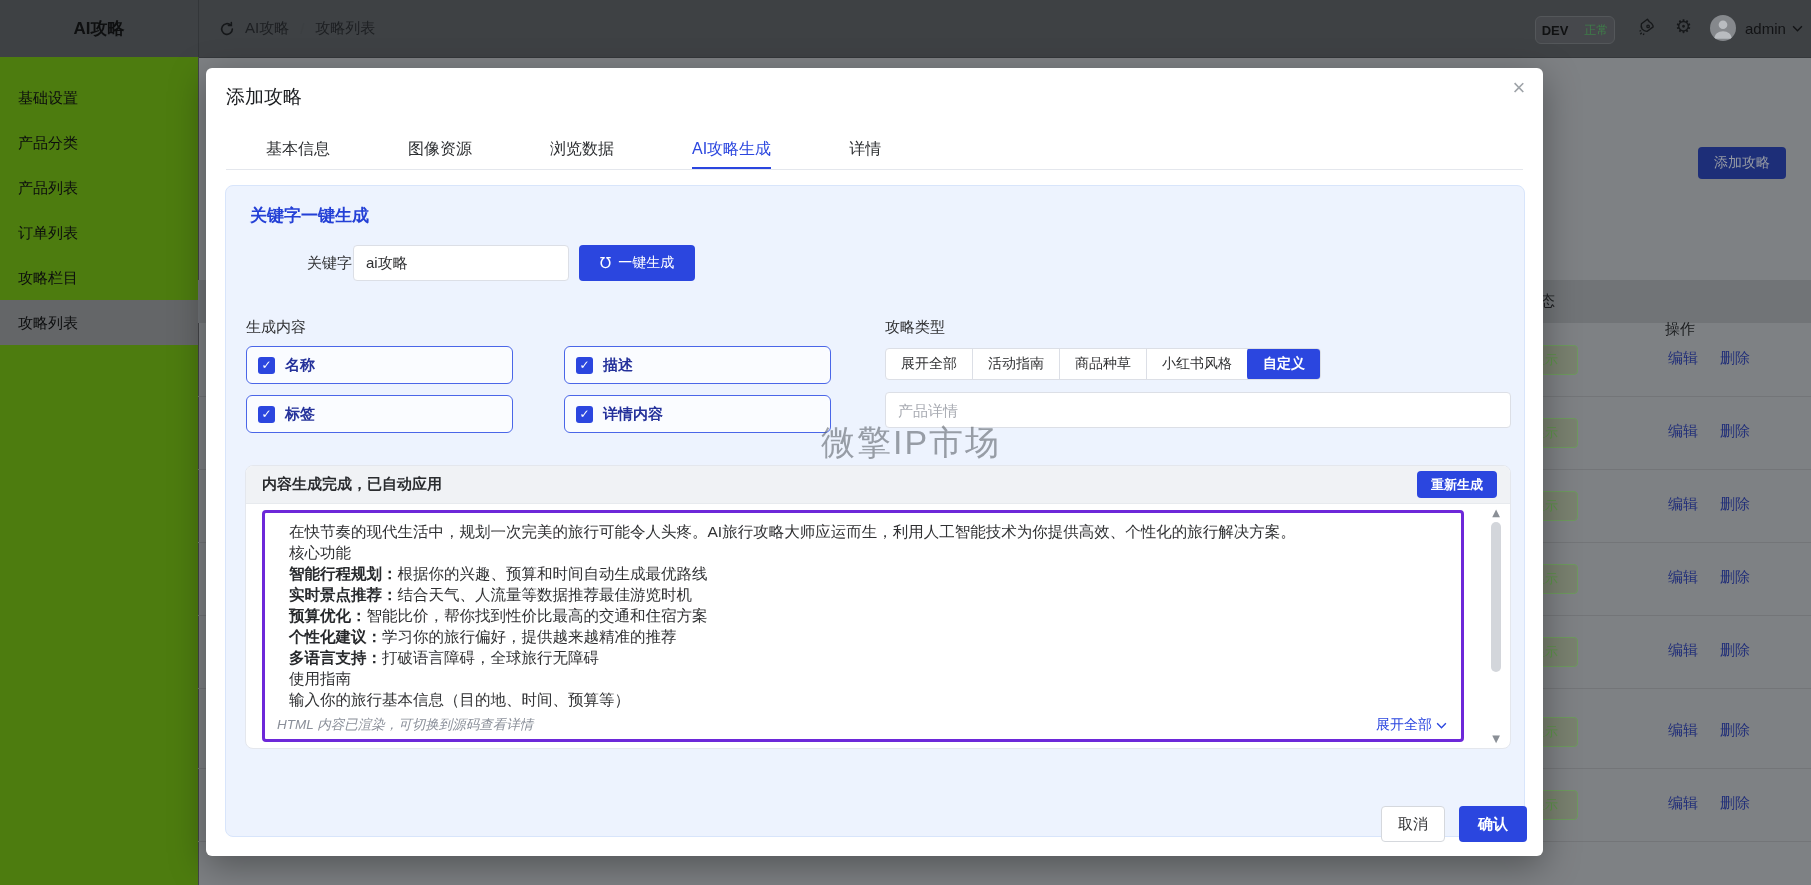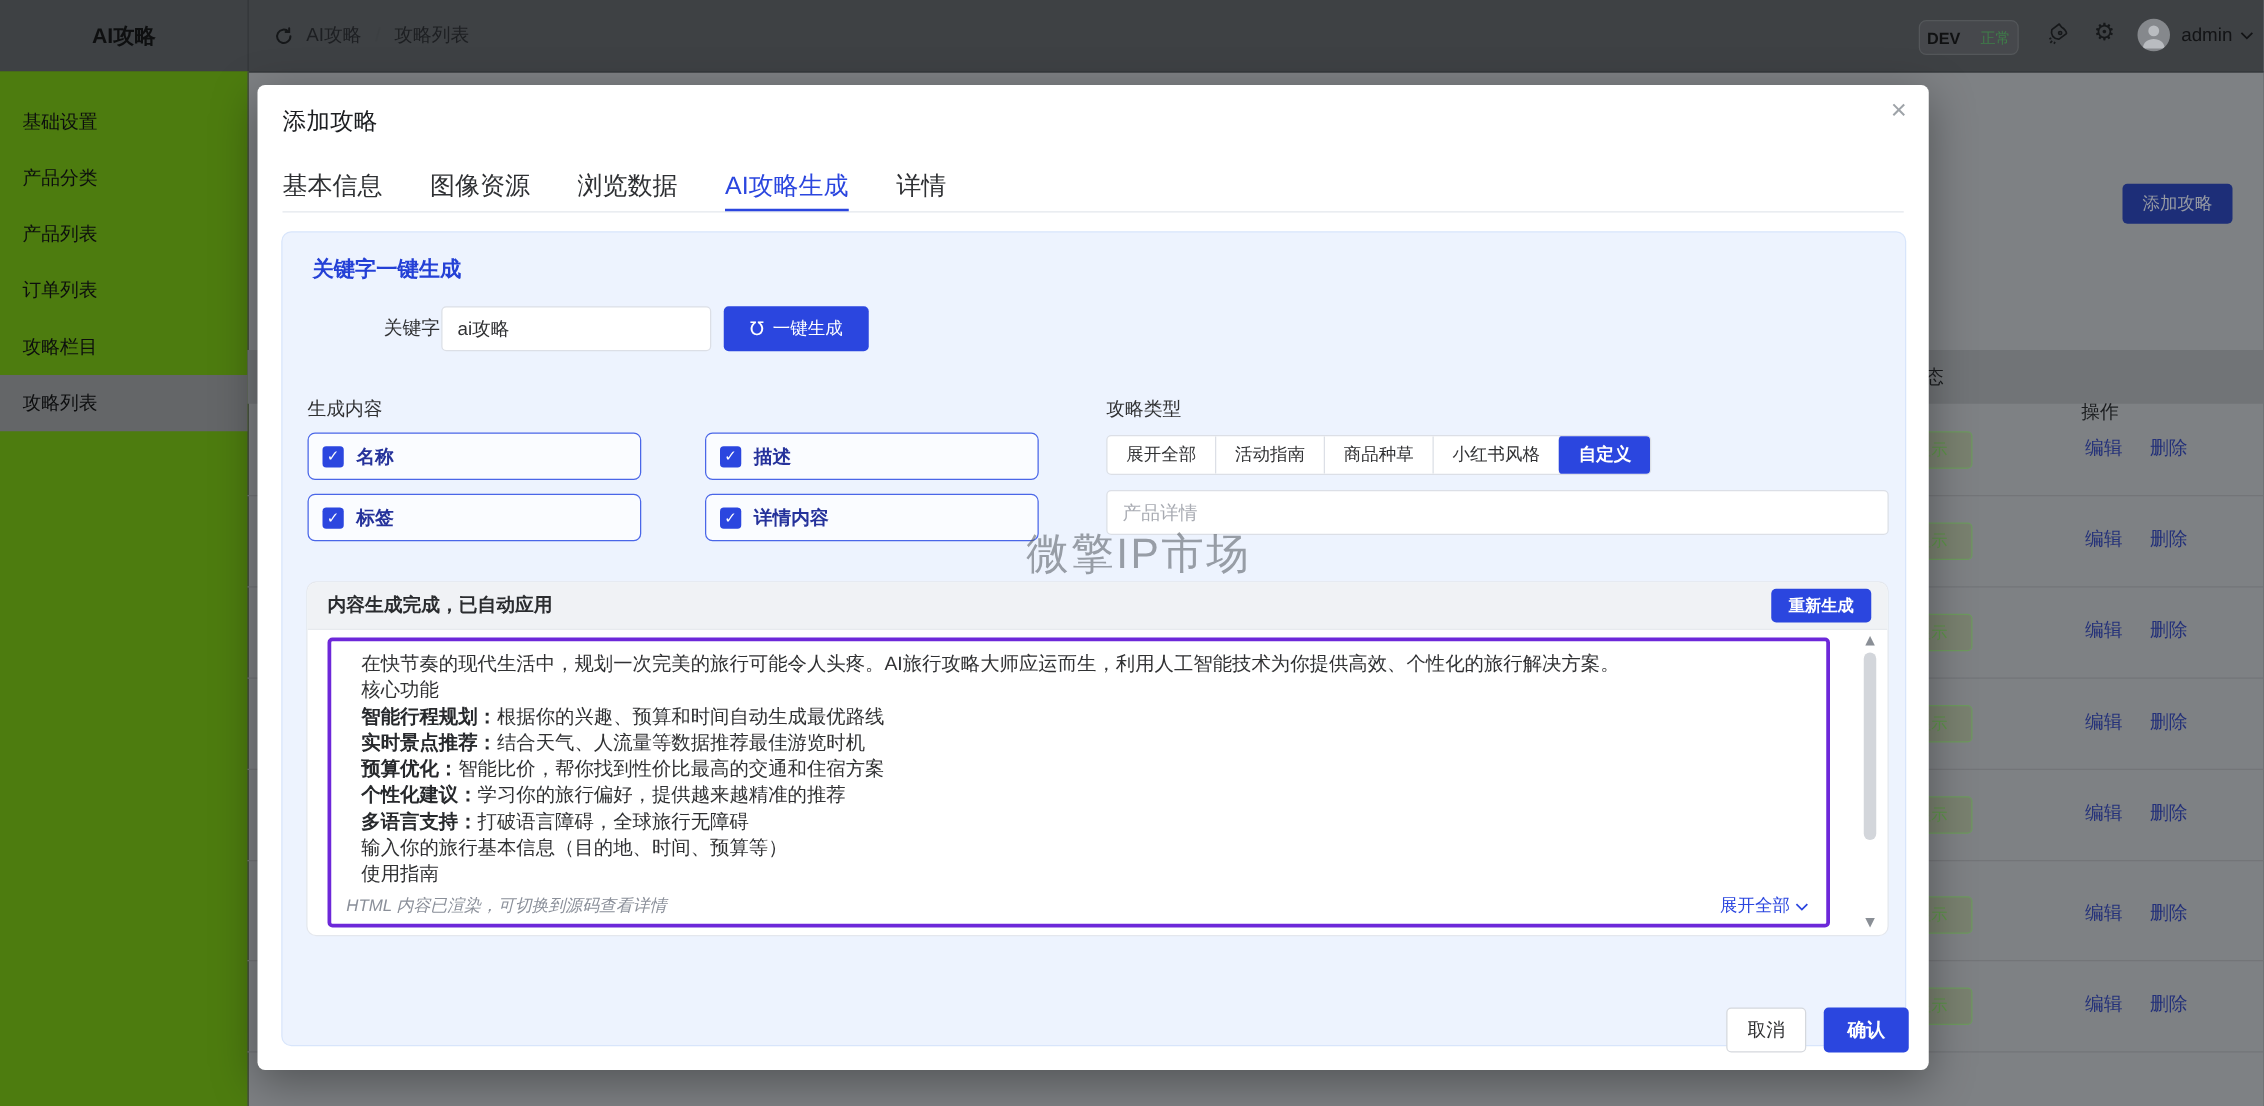--- a/index.html
+++ b/index.html
@@ -44,21 +44,21 @@
   .tbl-row .lnk.del{left:1522px;}   
 
   
   .modal{position:absolute;left:206px;top:68px;width:1337px;height:788px;background:#ffffff;border-radius:6px;
          box-shadow:0 10px 36px rgba(0,0,0,.35);}
   .m-title{position:absolute;left:20px;top:16px;font-size:19px;color:#1c1e21;font-weight:500;}
   .m-close{position:absolute;left:1295px;top:2px;width:36px;height:36px;font-size:22px;color:#9ea3a8;
            display:flex;align-items:center;justify-content:center;cursor:pointer;}
   .tabs{position:absolute;left:20px;top:64px;width:1297px;height:37px;border-bottom:1px solid #e4e7ed;
         display:flex;gap:38px;}
-  .tab{font-size:20px;color:#2e3033;line-height:34px;cursor:pointer;position:relative;}
+  .tab{font-size:16px;color:#2e3033;line-height:34px;cursor:pointer;position:relative;margin-left:40px;}
   .tab.active{color:#2b46df;font-weight:500;}
   .tab.active:after{content:"";position:absolute;left:0;right:0;bottom:0;height:2px;background:#2b46df;}
 
   .panel{position:absolute;left:19px;top:117px;width:1300px;height:652px;background:#edf3fe;border:1px solid #d8e5fb;
          border-radius:8px;box-sizing:border-box;padding-left:12px;}
   .p-title{position:absolute;left:24px;top:18px;font-size:17px;font-weight:700;color:#2440d6;}
   .kw-label{position:absolute;left:64px;top:59px;width:62px;height:36px;line-height:36px;text-align:right;
             font-size:15px;color:#303133;}
   .kw-input{position:absolute;left:127px;top:59px;width:216px;height:36px;box-sizing:border-box;border:1px solid #dcdfe6;
             border-radius:4px;background:#fff;padding:0 12px;font-size:15px;color:#303133;outline:none;
@@ -280,22 +280,22 @@
         <div class="r-body">
           <div class="r-box">
             <div class="gen-text">
               <div class="gen-line"><b></b><span>在快节奏的现代生活中，规划一次完美的旅行可能令人头疼。AI旅行攻略大师应运而生，利用人工智能技术为你提供高效、个性化的旅行解决方案。</span></div>
               <div class="gen-line"><b></b><span>核心功能</span></div>
               <div class="gen-line"><b>智能行程规划：</b><span>根据你的兴趣、预算和时间自动生成最优路线</span></div>
               <div class="gen-line"><b>实时景点推荐：</b><span>结合天气、人流量等数据推荐最佳游览时机</span></div>
               <div class="gen-line"><b>预算优化：</b><span>智能比价，帮你找到性价比最高的交通和住宿方案</span></div>
               <div class="gen-line"><b>个性化建议：</b><span>学习你的旅行偏好，提供越来越精准的推荐</span></div>
               <div class="gen-line"><b>多语言支持：</b><span>打破语言障碍，全球旅行无障碍</span></div>
+              <div class="gen-line"><b></b><span>使用指南</span></div>
               <div class="gen-line"><b></b><span>输入你的旅行基本信息（目的地、时间、预算等）</span></div>
-              <div class="gen-line"><b></b><span>使用指南</span></div>
             </div>
             <div class="r-note-row">
               <span class="r-note">HTML 内容已渲染，可切换到源码查看详情</span>
               <span class="expand">
                 <span>展开全部</span>
                 <svg width="11" height="7" viewBox="0 0 12 8" fill="none" stroke="#2b46df" stroke-width="1.6">
                     <path d="M1 1.5l5 5 5-5"></path>
                   </svg>
               </span>
             </div>

